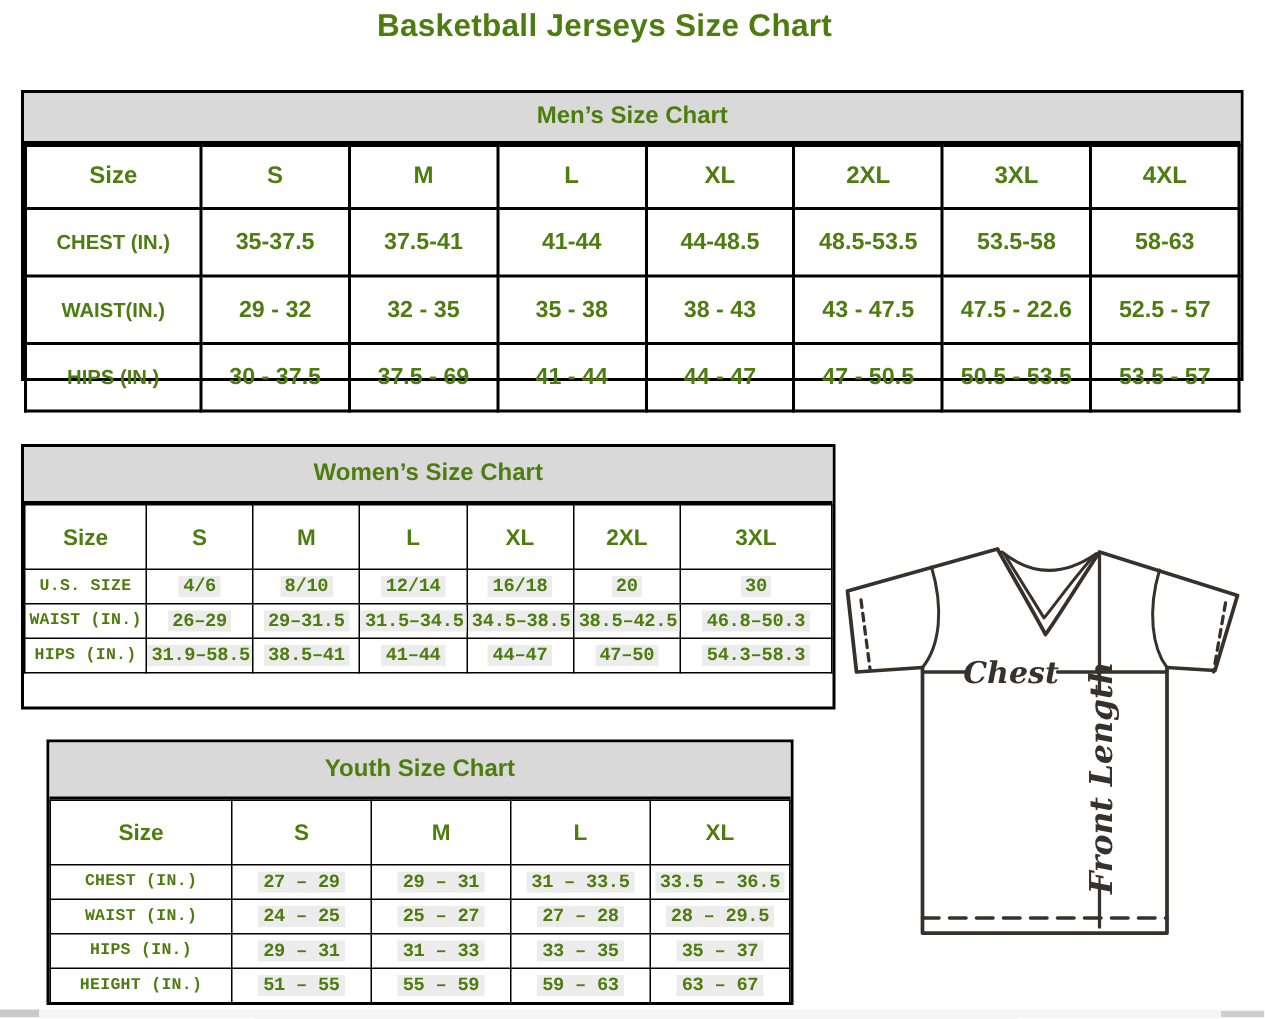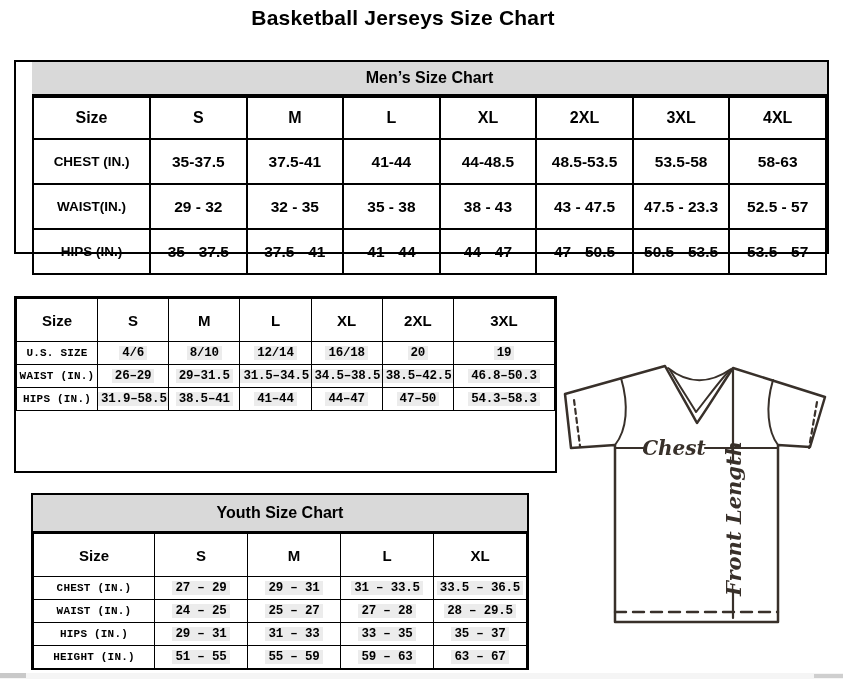--- a/index.html
+++ b/index.html
@@ -1,28 +1,28 @@
 <!DOCTYPE html>
 <html style="--band-bg: #d9d9d9; --hl: #ececec; --stroke: #38302a;"><head>
 <meta charset="utf-8">
 <style>
   html,body{margin:0;padding:0;background:#fff;}
   .page{position:relative;width:843px;height:679px;background:#fff;overflow:hidden;
-        font-family:"Liberation Sans",sans-serif;color:#000000;}
+        font-family:"Liberation Sans",sans-serif;color:#4d7c0f;}
   .page-title{position:absolute;top:6px;left:0;width:806px;margin:0;text-align:center;
         font-size:21px;font-weight:bold;letter-spacing:.2px;}
   
   .chart{position:absolute;border:2px solid #000;background:#fff;box-sizing:border-box;}
   .band{background:var(--band-bg,#d9d9d9);border-bottom:2px solid #000;box-sizing:border-box;
         display:flex;align-items:center;justify-content:center;font-weight:bold;font-size:16px;}
   .chart table{border-collapse:collapse;width:100%;table-layout:fixed;}
   .chart th,.chart td{border:1px solid #000;text-align:center;vertical-align:middle;
         font-weight:bold;padding:0;overflow:hidden;white-space:nowrap;}
   
-  .chart-mens{left:14px;top:60px;width:815px;height:194px;padding-left:16px;}
+  .chart-mens{left:14px;top:60px;width:815px;height:194px;}
   .chart-mens .band{height:34px;}
   .chart-mens th,.chart-mens td{border-width:2px;}
   .chart-mens thead tr{height:42px;}
   .chart-mens tbody tr{height:45px;}
   .chart-mens th{font-size:16px;}
   .chart-mens td{font-size:15.5px;}
   .chart-mens td.row-label{font-size:13.5px;}
   .chart-mens th:first-child,.chart-mens td:first-child{width:115px;}
   
   .chart-fine .band{height:38px;}
@@ -81,59 +81,60 @@
             <td><span class="val">53.5-58</span></td>
             <td><span class="val">58-63</span></td>
           </tr>
           <tr>
             <td class="row-label">WAIST(IN.)</td>
             <td><span class="val">29 - 32</span></td>
             <td><span class="val">32 - 35</span></td>
             <td><span class="val">35 - 38</span></td>
             <td><span class="val">38 - 43</span></td>
             <td><span class="val">43 - 47.5</span></td>
-            <td><span class="val">47.5 - 23.3</span></td>
+            <td><span class="val">47.5 - 22.6</span></td>
             <td><span class="val">52.5 - 57</span></td>
           </tr>
           <tr>
             <td class="row-label">HIPS (IN.)</td>
-            <td><span class="val">35 - 37.5</span></td>
-            <td><span class="val">37.5 - 41</span></td>
+            <td><span class="val">30 - 37.5</span></td>
+            <td><span class="val">37.5 - 69</span></td>
             <td><span class="val">41 - 44</span></td>
             <td><span class="val">44 - 47</span></td>
             <td><span class="val">47 - 50.5</span></td>
             <td><span class="val">50.5 - 53.5</span></td>
             <td><span class="val">53.5 - 57</span></td>
           </tr>
         </tbody>
       </table>
   </section>
 
   <section class="chart chart-fine chart-womens">
+    <div class="band">Women’s Size Chart</div>
     <table>
         <thead>
           <tr>
             <th>Size</th>
             <th>S</th>
             <th>M</th>
             <th>L</th>
             <th>XL</th>
             <th>2XL</th>
             <th>3XL</th>
           </tr>
         </thead>
         <tbody>
           <tr>
             <td class="row-label">U.S. SIZE</td>
             <td><span class="val">4/6</span></td>
             <td><span class="val">8/10</span></td>
             <td><span class="val">12/14</span></td>
             <td><span class="val">16/18</span></td>
             <td><span class="val">20</span></td>
-            <td><span class="val">19</span></td>
+            <td><span class="val">30</span></td>
           </tr>
           <tr>
             <td class="row-label">WAIST (IN.)</td>
             <td><span class="val">26–29</span></td>
             <td><span class="val">29–31.5</span></td>
             <td><span class="val">31.5–34.5</span></td>
             <td><span class="val">34.5–38.5</span></td>
             <td><span class="val">38.5–42.5</span></td>
             <td><span class="val">46.8–50.3</span></td>
           </tr>

